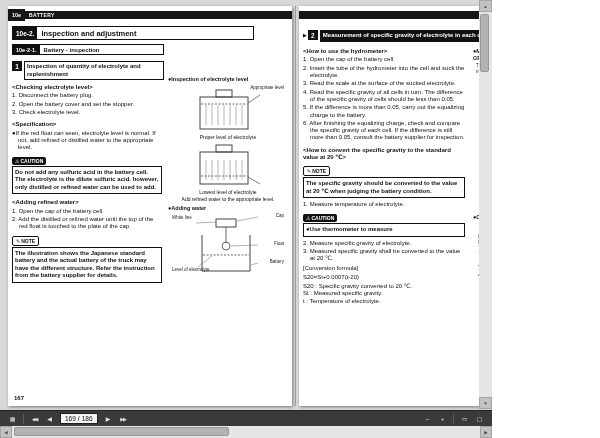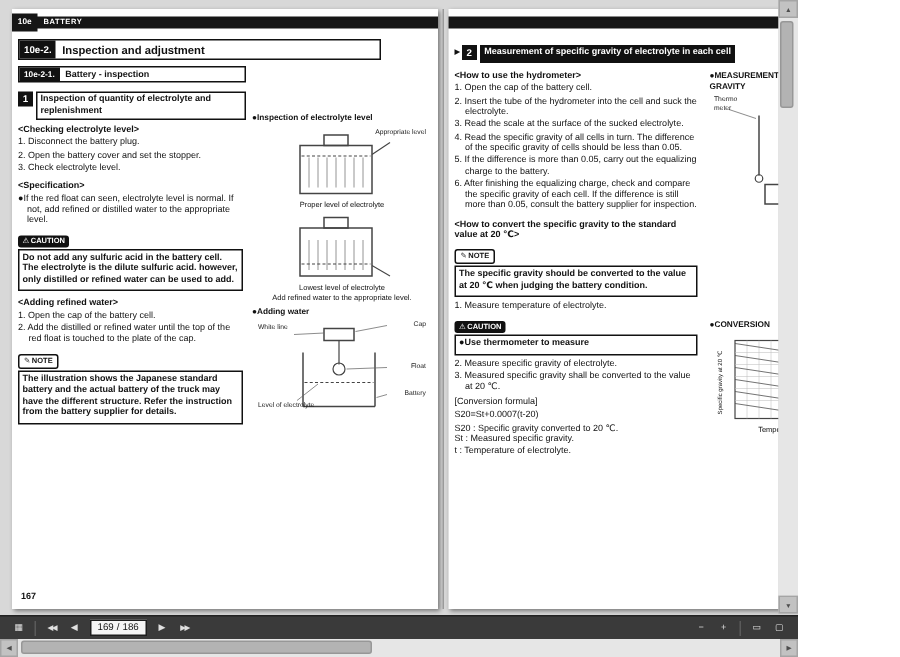--- a/index.html
+++ b/index.html
@@ -1,17 +1,17 @@
 <!DOCTYPE html>
 <html><head>
 <meta charset="utf-8">
 <style>
   *{margin:0;padding:0;box-sizing:border-box}
   html,body{width:600px;height:438px;overflow:hidden;font-family:"Liberation Sans","DejaVu Sans",sans-serif;-webkit-font-smoothing:antialiased}
-  #app{position:relative;width:532px;height:438px;background:#d8d8d8;overflow:hidden}
+  #app{position:relative;width:492px;height:438px;background:#d8d8d8;overflow:hidden}
   .page{position:absolute;top:6px;width:284px;height:400px;background:#fff;box-shadow:1px 1px 3px rgba(0,0,0,.45);color:#111}
   #page-left{left:8px}
   #page-right{left:299px}
   #gap-line{position:absolute;left:295px;top:6px;width:1px;height:400px;background:#9a9a9a}
   
   .phdr-bar{position:absolute;top:5px;left:0;right:0;height:8px;background:#161616}
   .phdr-title{position:absolute;top:6px;color:#fff;font-size:5px;font-weight:bold;letter-spacing:.4px}
   .phdr-tab{position:absolute;top:3px;width:17px;height:12px;background:#161616;color:#fff;font-size:5.5px;font-weight:bold;display:flex;align-items:center;justify-content:center}
   
   .t-row{position:absolute;border:1px solid #111;display:flex;align-items:stretch;background:#fff}

